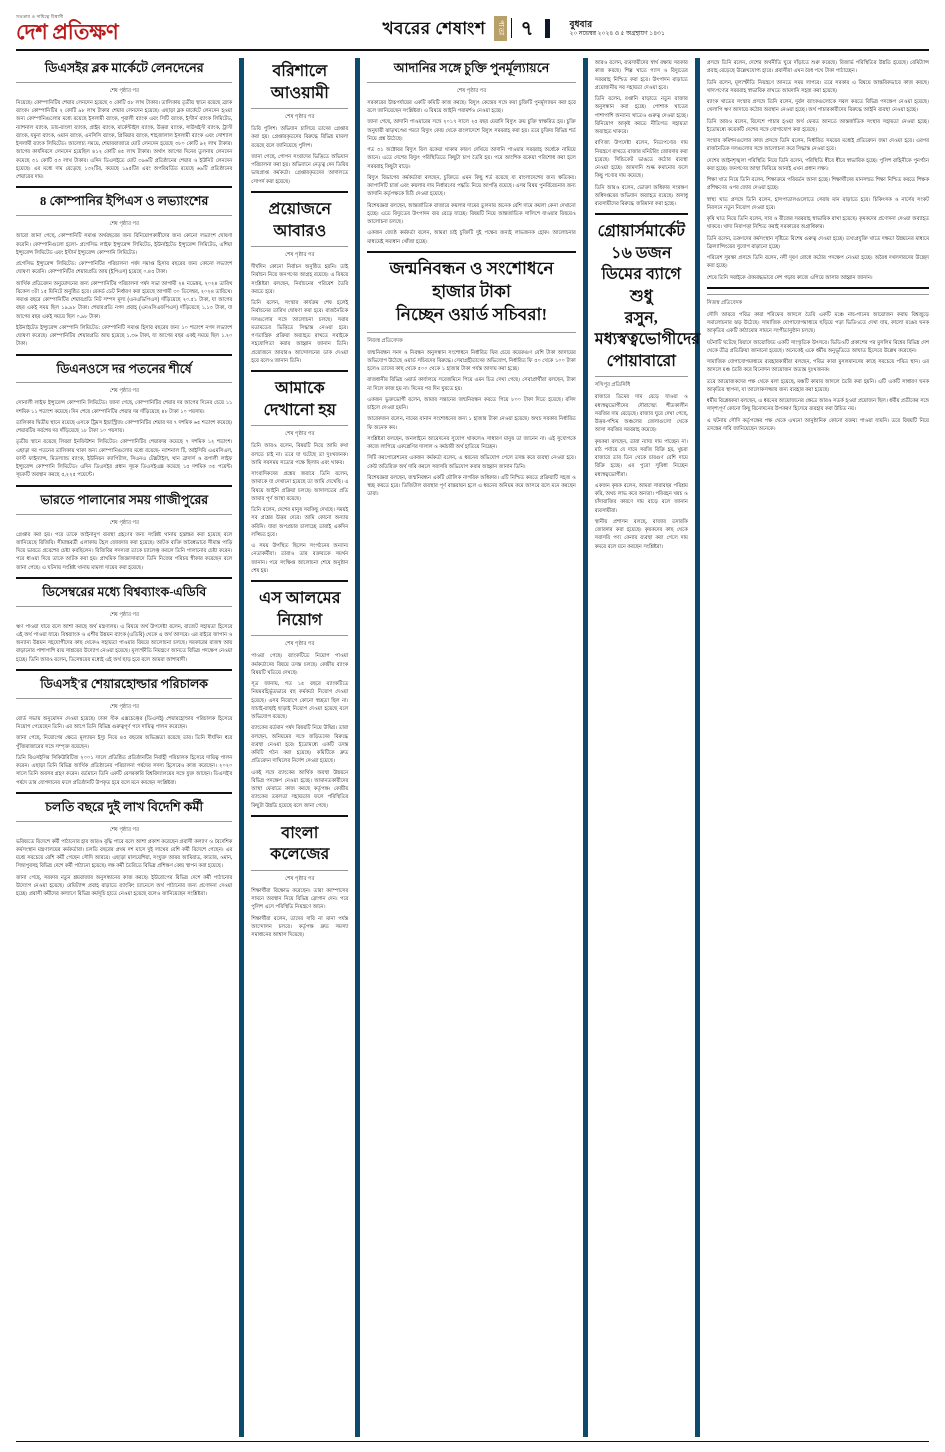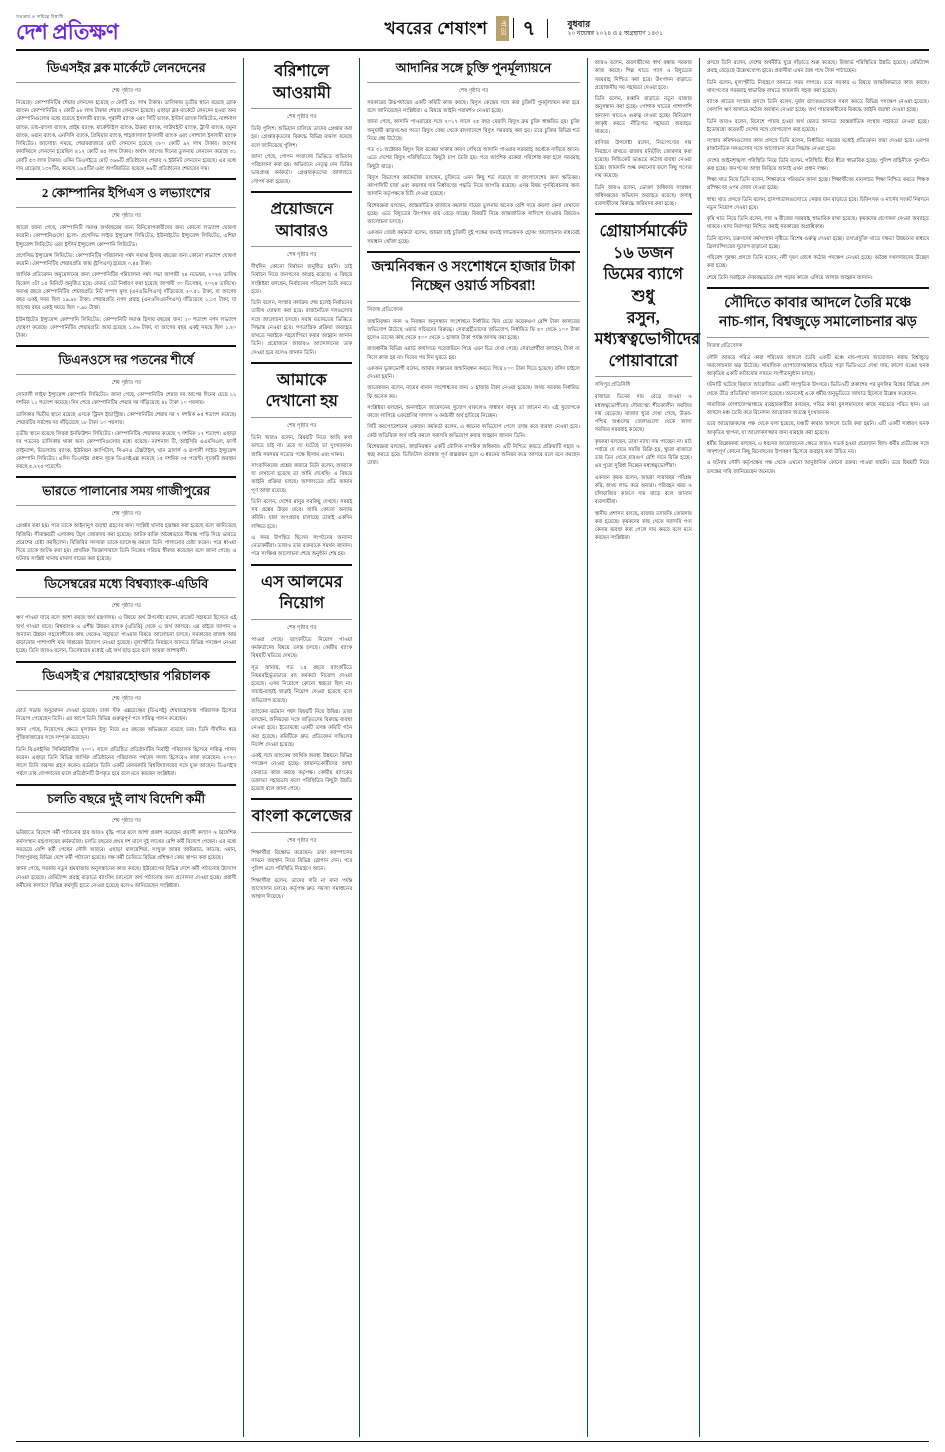--- a/index.html
+++ b/index.html
@@ -21,71 +21,71 @@
     display:flex;align-items:center;justify-content:space-between;
     border-bottom:2px solid #111;
     padding-bottom:6px;margin-bottom:7px;
   }
   .logo-box{display:flex;flex-direction:column;align-items:flex-start;}
   .logo-sub{font-size:4.2px;letter-spacing:.4px;color:#333;margin-bottom:1px;}
   .logo-main{
     font-family:"Liberation Serif",serif;
     font-size:21px;font-weight:bold;letter-spacing:-0.3px;
     line-height:1;
-    color:#6d28d9;
+    color:#b91c1c;
   }
   .mast-center{
     flex:1;text-align:right;
     display:flex;align-items:center;justify-content:center;gap:9px;
   }
   .section-title{font-size:17px;font-weight:bold;letter-spacing:.5px;}
   .pg-badge{
     display:flex;align-items:center;gap:4px;
   }
   .pg-tag{
     background:#b9a06a;color:#fff;font-size:7px;
     padding:4px 3px;writing-mode:vertical-rl;
     line-height:1;letter-spacing:1px;
   }
   .pg-num{
     font-size:20px;font-weight:bold;border-left:1px solid #111;
     padding-left:8px;line-height:1;
   }
   .mast-date{
-    border-left:1px solid #0f172a;padding-left:20px;margin-left:2px;
+    border-left:5px solid #0f172a;padding-left:20px;margin-left:2px;
     text-align:left;
   }
   .mast-date .d1{font-size:9px;font-weight:bold;line-height:1.3;}
   .mast-date .d2{font-size:6px;line-height:1.3;color:#222;}
 
   
   .cols{
     display:flex;flex:1;min-height:0;
     gap:0;
   }
   .col{
     box-sizing:border-box;
     padding:0 7px;
-    border-right:1px solid #0c4a6e;
+    border-right:5px solid #0c4a6e;
   }
   .col:last-child{border-right:none;padding-right:0;}
   .col:first-child{padding-left:0;}
   .c1{width:233px;}
   .c2{width:118px;}
   .c3{width:232px;}
   .c4{width:112px;}
   .c5{width:234px;}
 
   
   .headline{
     font-size:12.5px;font-weight:bold;text-align:center;
     line-height:1.35;margin:2px 0 3px 0;
   }
   .headline.sm{font-size:16px;}
-  .headline.lg{font-size:14px;}
+  .headline.lg{font-size:17px;}
   .rule-thin{border-top:1px solid #999;margin:5px 0 4px;}
   .rule-dbl{border-top:2px solid #111;margin:6px 0 5px;}
   .byline{
     font-size:5.4px;text-align:right;color:#333;margin:1px 0 3px 0;
   }
   .byline.left{text-align:left;}
   .contd{
     font-size:5.4px;text-align:center;color:#333;margin:0 0 3px 0;
   }
   .body{
@@ -131,21 +131,21 @@
         <div class="headline">ডিএসইর ব্লক মার্কেটে লেনদেনের</div>
         <div class="rule-thin"></div>
         <div class="contd">শেষ পৃষ্ঠার পর</div>
         <div class="body">
             <p>নিয়েছে। কোম্পানিটির শেয়ার লেনদেন হয়েছে ৩ কোটি ৫৮ লাখ টাকার। তালিকায় তৃতীয় স্থানে রয়েছে ব্র্যাক ব্যাংক। কোম্পানিটির ২ কোটি ৯৮ লাখ টাকার শেয়ার লেনদেন হয়েছে। এছাড়া ব্লক মার্কেটে লেনদেন হওয়া অন্য কোম্পানিগুলোর মধ্যে রয়েছে ইসলামী ব্যাংক, পূবালী ব্যাংক এবং সিটি ব্যাংক, ইস্টার্ন ব্যাংক লিমিটেড, ন্যাশনাল ব্যাংক, ডাচ-বাংলা ব্যাংক, প্রাইম ব্যাংক, মার্কেন্টাইল ব্যাংক, উত্তরা ব্যাংক, সাউথইস্ট ব্যাংক, ট্রাস্ট ব্যাংক, যমুনা ব্যাংক, ওয়ান ব্যাংক, এনসিসি ব্যাংক, প্রিমিয়ার ব্যাংক, শাহজালাল ইসলামী ব্যাংক এবং সোশ্যাল ইসলামী ব্যাংক লিমিটেড। আলোচ্য সময়ে, শেয়ারবাজারে মোট লেনদেন হয়েছে ৩৮০ কোটি ৯২ লাখ টাকার। আগের কার্যদিবসে লেনদেন হয়েছিল ৪১২ কোটি ৪৫ লাখ টাকার। অর্থাৎ আগের দিনের তুলনায় লেনদেন কমেছে ৩১ কোটি ৫৩ লাখ টাকার। এদিন ডিএসইতে মোট ৩৯৬টি প্রতিষ্ঠানের শেয়ার ও ইউনিট লেনদেন হয়েছে। এর মধ্যে দাম বেড়েছে ১৩২টির, কমেছে ১৯৫টির এবং অপরিবর্তিত রয়েছে ৬৯টি প্রতিষ্ঠানের শেয়ারের দাম।</p>
           </div>
       </div>
       <div class="rule-dbl"></div>
 
       <div class="blk">
-        <div class="headline">2 কোম্পানির ইপিএস ও লভ্যাংশের</div>
+        <div class="headline">8 কোম্পানির ইপিএস ও লভ্যাংশের</div>
         <div class="rule-thin"></div>
         <div class="contd">শেষ পৃষ্ঠার পর</div>
         <div class="body">
             <p>আরো জানা গেছে, কোম্পানিটি সমাপ্ত অর্থবছরের জন্য বিনিয়োগকারীদের জন্য কোনো লভ্যাংশ ঘোষণা করেনি। কোম্পানিগুলো হলো- প্রগেসিভ লাইফ ইন্স্যুরেন্স লিমিটেড, ইউনাইটেড ইন্স্যুরেন্স লিমিটেড, এশিয়া ইন্স্যুরেন্স লিমিটেড এবং ইস্টার্ন ইন্স্যুরেন্স কোম্পানি লিমিটেড।</p>
             <p>প্রগেসিভ ইন্স্যুরেন্স লিমিটেড: কোম্পানিটির পরিচালনা পর্ষদ সমাপ্ত হিসাব বছরের জন্য কোনো লভ্যাংশ ঘোষণা করেনি। কোম্পানিটির শেয়ারপ্রতি আয় (ইপিএস) হয়েছে ০.৪৫ টাকা।</p>
             <p>আর্থিক প্রতিবেদন অনুমোদনের জন্য কোম্পানিটির পরিচালনা পর্ষদ সভা আগামী ২৪ নভেম্বর, ২০২৪ তারিখ বিকেল ৩টা ১৫ মিনিটে অনুষ্ঠিত হবে। রেকর্ড ডেট নির্ধারণ করা হয়েছে আগামী ৩০ ডিসেম্বর, ২০২৪ তারিখে। সমাপ্ত বছরে কোম্পানিটির শেয়ারপ্রতি নিট সম্পদ মূল্য (এনএভিপিএস) দাঁড়িয়েছে ২০.৫১ টাকা, যা আগের বছর একই সময় ছিল ১৯.৯৮ টাকা। শেয়ারপ্রতি নগদ প্রবাহ (এনওসিএফপিএস) দাঁড়িয়েছে ১.১৩ টাকা, যা আগের বছর একই সময়ে ছিল ০.৯৮ টাকা।</p>
             <p>ইউনাইটেড ইন্স্যুরেন্স কোম্পানি লিমিটেড: কোম্পানিটি সমাপ্ত হিসাব বছরের জন্য ১০ শতাংশ নগদ লভ্যাংশ ঘোষণা করেছে। কোম্পানিটির শেয়ারপ্রতি আয় হয়েছে ১.৩৬ টাকা, যা আগের বছর একই সময়ে ছিল ১.২০ টাকা।</p>
           </div>
       </div>
       <div class="rule-dbl"></div>
@@ -346,22 +346,20 @@
             <p>স্বাস্থ্য খাত প্রসঙ্গে তিনি বলেন, হাসপাতালগুলোতে সেবার মান বাড়াতে হবে। চিকিৎসক ও নার্সের সংকট নিরসনে নতুন নিয়োগ দেওয়া হবে।</p>
             <p>কৃষি খাত নিয়ে তিনি বলেন, সার ও বীজের সরবরাহ স্বাভাবিক রাখা হয়েছে। কৃষকদের প্রণোদনা দেওয়া অব্যাহত থাকবে। খাদ্য নিরাপত্তা নিশ্চিত করাই সরকারের অগ্রাধিকার।</p>
             <p>তিনি বলেন, তরুণদের কর্মসংস্থান সৃষ্টিতে বিশেষ গুরুত্ব দেওয়া হচ্ছে। তথ্যপ্রযুক্তি খাতে দক্ষতা উন্নয়নের মাধ্যমে ফ্রিল্যান্সিংয়ের সুযোগ বাড়ানো হচ্ছে।</p>
             <p>পরিবেশ সুরক্ষা প্রসঙ্গে তিনি বলেন, নদী দূষণ রোধে কঠোর পদক্ষেপ নেওয়া হচ্ছে। অবৈধ দখলদারদের উচ্ছেদ করা হচ্ছে।</p>
             <p>শেষে তিনি সবাইকে ঐক্যবদ্ধভাবে দেশ গড়ার কাজে এগিয়ে আসার আহ্বান জানান।</p>
           </div>
       </div>
       <div class="rule-dbl"></div>
 
       <div class="blk">
-        <div class="headline lg" style="white-space:pre-line;">সৌদিতে কাবার আদলে তৈরি মঞ্চে
-নাচ-গান, বিশ্বজুড়ে সমালোচনার ঝড়</div>
         <div class="rule-thin"></div>
         <div class="byline left">নিজস্ব প্রতিবেদক</div>
         <div class="body">
             <p>সৌদি আরবে পবিত্র কাবা শরিফের আদলে তৈরি একটি মঞ্চে নাচ-গানের আয়োজন করায় বিশ্বজুড়ে সমালোচনার ঝড় উঠেছে। সামাজিক যোগাযোগমাধ্যমে ছড়িয়ে পড়া ভিডিওতে দেখা যায়, কালো রঙের ঘনক আকৃতির একটি কাঠামোর সামনে সংগীতানুষ্ঠান চলছে।</p>
             <p>ঘটনাটি ঘটেছে রিয়াদে আয়োজিত একটি সাংস্কৃতিক উৎসবে। ভিডিওটি প্রকাশের পর মুসলিম বিশ্বের বিভিন্ন দেশ থেকে তীব্র প্রতিক্রিয়া জানানো হয়েছে। অনেকেই একে ধর্মীয় অনুভূতিতে আঘাত হিসেবে উল্লেখ করেছেন।</p>
             <p>সামাজিক যোগাযোগমাধ্যমে ব্যবহারকারীরা বলছেন, পবিত্র কাবা মুসলমানদের কাছে সবচেয়ে পবিত্র স্থান। এর আদলে মঞ্চ তৈরি করে বিনোদন আয়োজন অত্যন্ত দুঃখজনক।</p>
             <p>তবে আয়োজকদের পক্ষ থেকে বলা হয়েছে, মঞ্চটি কাবার আদলে তৈরি করা হয়নি। এটি একটি সাধারণ ঘনক আকৃতির স্থাপনা, যা আলোকসজ্জার জন্য ব্যবহার করা হয়েছে।</p>
             <p>ধর্মীয় বিশ্লেষকরা বলছেন, এ ধরনের আয়োজনের ক্ষেত্রে আরও সতর্ক হওয়া প্রয়োজন ছিল। ধর্মীয় প্রতীকের সঙ্গে সাদৃশ্যপূর্ণ কোনো কিছু বিনোদনের উপকরণ হিসেবে ব্যবহার করা উচিত নয়।</p>
             <p>এ ঘটনায় সৌদি কর্তৃপক্ষের পক্ষ থেকে এখনো আনুষ্ঠানিক কোনো বক্তব্য পাওয়া যায়নি। তবে বিষয়টি নিয়ে তদন্তের দাবি জানিয়েছেন অনেকে।</p>
           </div>

